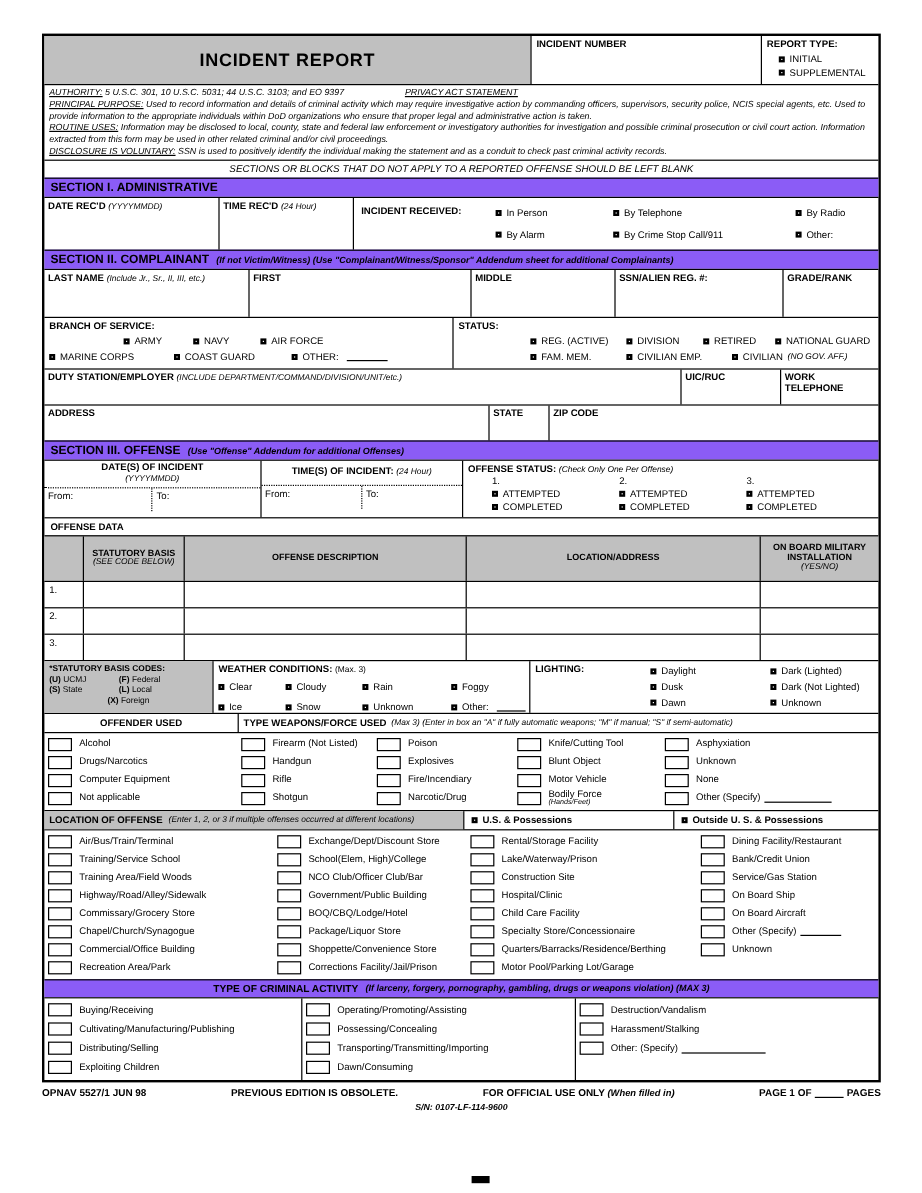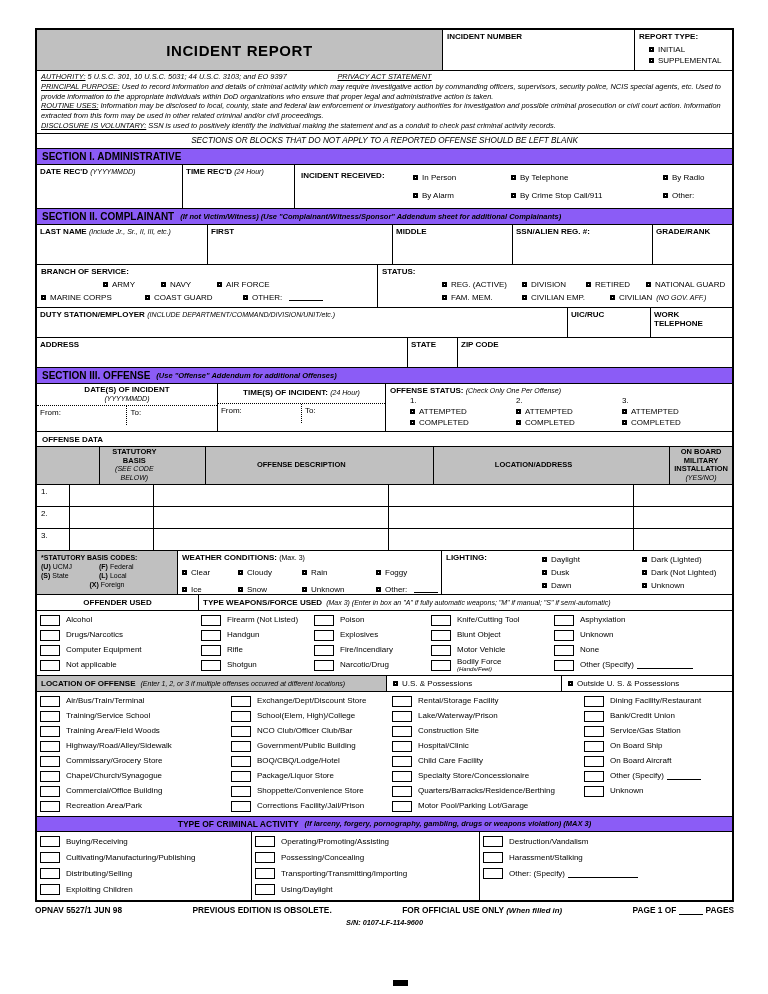--- a/index.html
+++ b/index.html
@@ -55,21 +55,21 @@
   .ft { flex:1; padding:2px 3px; }
   .ftr { border-left:1px dotted #000; }
   .oscell { flex:1; padding:2px 4px; }
   .oscols { display:flex; margin-left:20px; margin-top:1px; }
   .oscol { width:106px; display:flex; flex-direction:column; gap:2px; }
   .osnum { font-size:8px; }
   .odbar { padding:2px 5px; font-size:8.5px; }
   
   .thead { height:38px; background:#c0c0c0; }
   .th { display:flex; flex-direction:column; align-items:center; justify-content:center;
-        text-align:center; font-weight:bold; font-size:7.5px; line-height:8.5px; padding:0 4px;margin-left:36px; }
+        text-align:center; font-weight:bold; font-size:7.5px; line-height:8.5px; padding:0 4px; }
   .drow { height:22px; }
   .num { width:32px; padding:2px 0 0 4px; font-size:8px; }
   
   .codes-row { height:44px; }
   .codes { width:140px; background:#c0c0c0; padding:2px 4px; font-size:7px; line-height:9px; }
   .codesrow { display:flex; }
   .codesrow .k1 { width:58px; }
   .codescenter { text-align:center; }
   .weather { width:264px; padding:2px 4px; }
   .wgrid { display:grid; grid-template-columns:56px 64px 74px 1fr; row-gap:8px; margin-top:6px; }
@@ -80,21 +80,21 @@
   
   .ei { display:flex; align-items:center; height:15px; }
   .eb { display:inline-block; width:20px; height:11px; border:1px solid #000; margin-right:6px; flex:0 0 auto; background:#fff; }
   .el { font-size:8px; line-height:8px; }
   .wcol, .lcol, .acol { padding:2px 0 2px 3px; }
   .ouhdr { width:161px; display:flex; align-items:center; justify-content:center; }
   .twhdr { flex:1; padding:2px 4px; display:flex; align-items:center; gap:4px; }
   .hdr15 { height:16px; }
   .lochdr { width:349px; background:#c0c0c0; padding:2px 4px; display:flex; align-items:center; gap:5px; }
   .lochalf { display:flex; align-items:center; padding-left:6px; }
-  .lochalf .ck { font-weight:normal; }
+  .lochalf .ck { font-weight:bold; }
   .actbar { justify-content:center; font-size:8.5px; }
   .acol .ei { height:16px;text-align:center; }
   
   .footer { width:699px; margin:3px 34px 0 35px; display:flex; justify-content:space-between;
             align-items:baseline; font-size:8.3px; font-weight:bold; }
   .serial { width:699px; margin-left:35px; text-align:center; font-size:7.3px; font-style:italic;
             font-weight:bold; margin-top:3px; }
   .mark { position:absolute; left:393px; top:980px; width:15px; height:6px; background:#000; }
 </style>
 </head>
@@ -735,21 +735,21 @@
       <div class="ei">
             <span class="eb"></span>
             <span class="el">Possessing/Concealing</span>
           </div>
       <div class="ei">
             <span class="eb"></span>
             <span class="el">Transporting/Transmitting/Importing</span>
           </div>
       <div class="ei">
             <span class="eb"></span>
-            <span class="el">Using/Daylight</span>
+            <span class="el">Dawn/Consuming</span>
           </div>
     </div>
     <div class="acol bl" style="flex:1">
       <div class="ei">
             <span class="eb"></span>
             <span class="el">Destruction/Vandalism</span>
           </div>
       <div class="ei">
             <span class="eb"></span>
             <span class="el">Harassment/Stalking</span>

